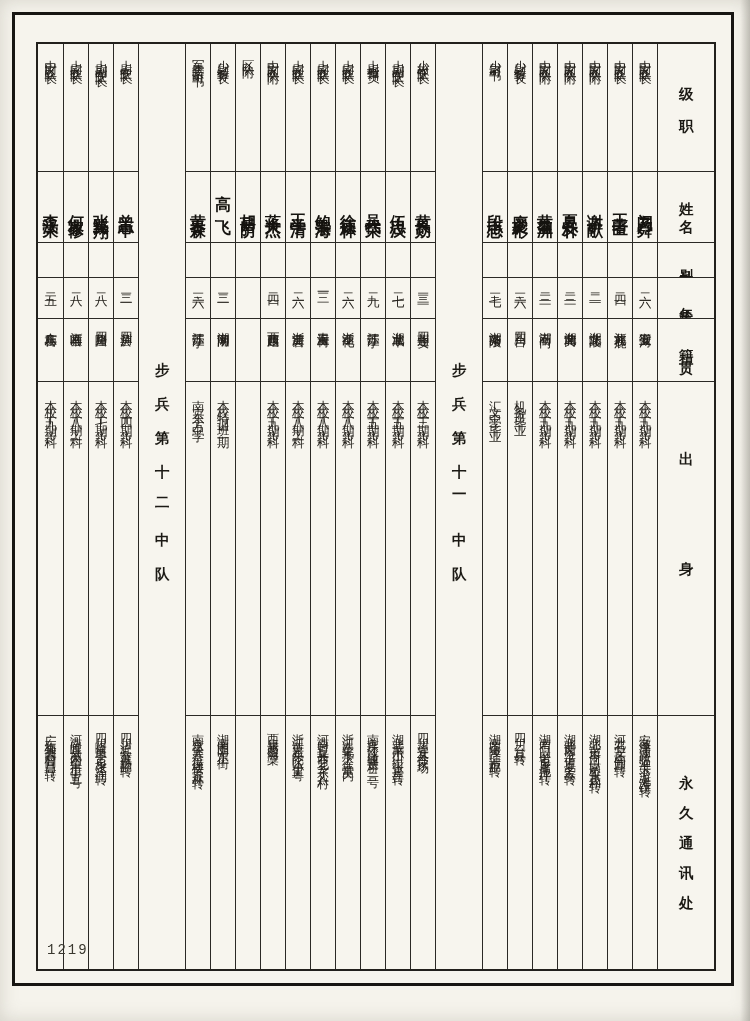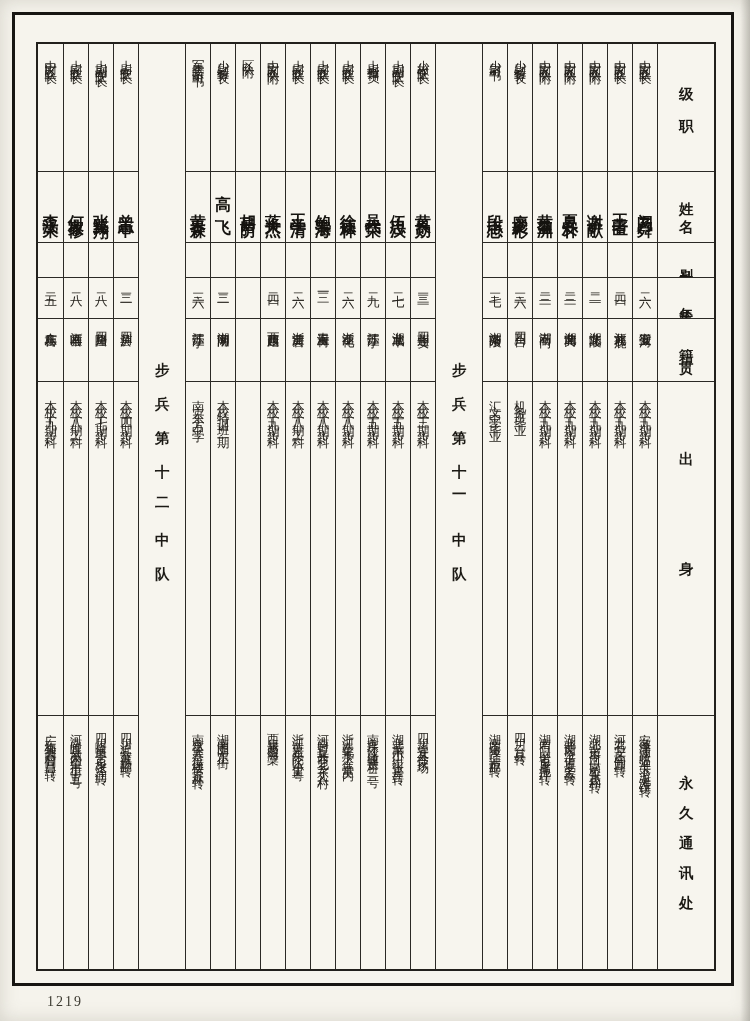--- a/index.html
+++ b/index.html
@@ -61,23 +61,23 @@
   .hl-age{letter-spacing:2px;font-size:13.5px;}  .h-age{justify-content:center;padding-top:0;}
   .hl-native{letter-spacing:14px;} .h-native{justify-content:center;padding-top:0;}
   .hl-origin{letter-spacing:110px;} .h-origin{justify-content:center;padding-top:0;}
   .hl-addr{letter-spacing:30px;}   .h-addr{justify-content:center;padding-top:0;}
   .divlabel{
     writing-mode:vertical-rl;text-orientation:upright;
     font-size:14.5px;font-weight:600;letter-spacing:34px;
     color:#1b1914;margin-top:306px;line-height:1;
   }
   .pagenum{
-    position:absolute;left:47px;top:994px;
+    position:absolute;left:47px;top:942px;
     font-size:14px;letter-spacing:2px;color:#3a382f;
-    font-family:Liberation Serif, serif;
+    font-family:Liberation Mono, monospace;
   }
   .edge-shade{
     position:absolute;right:0;top:0;width:10px;height:100%;
     background:linear-gradient(to right,rgba(0,0,0,0),rgba(90,88,80,.28));
   }
 </style>
 </head>
 <body>
 
 <div class="paper"></div>

